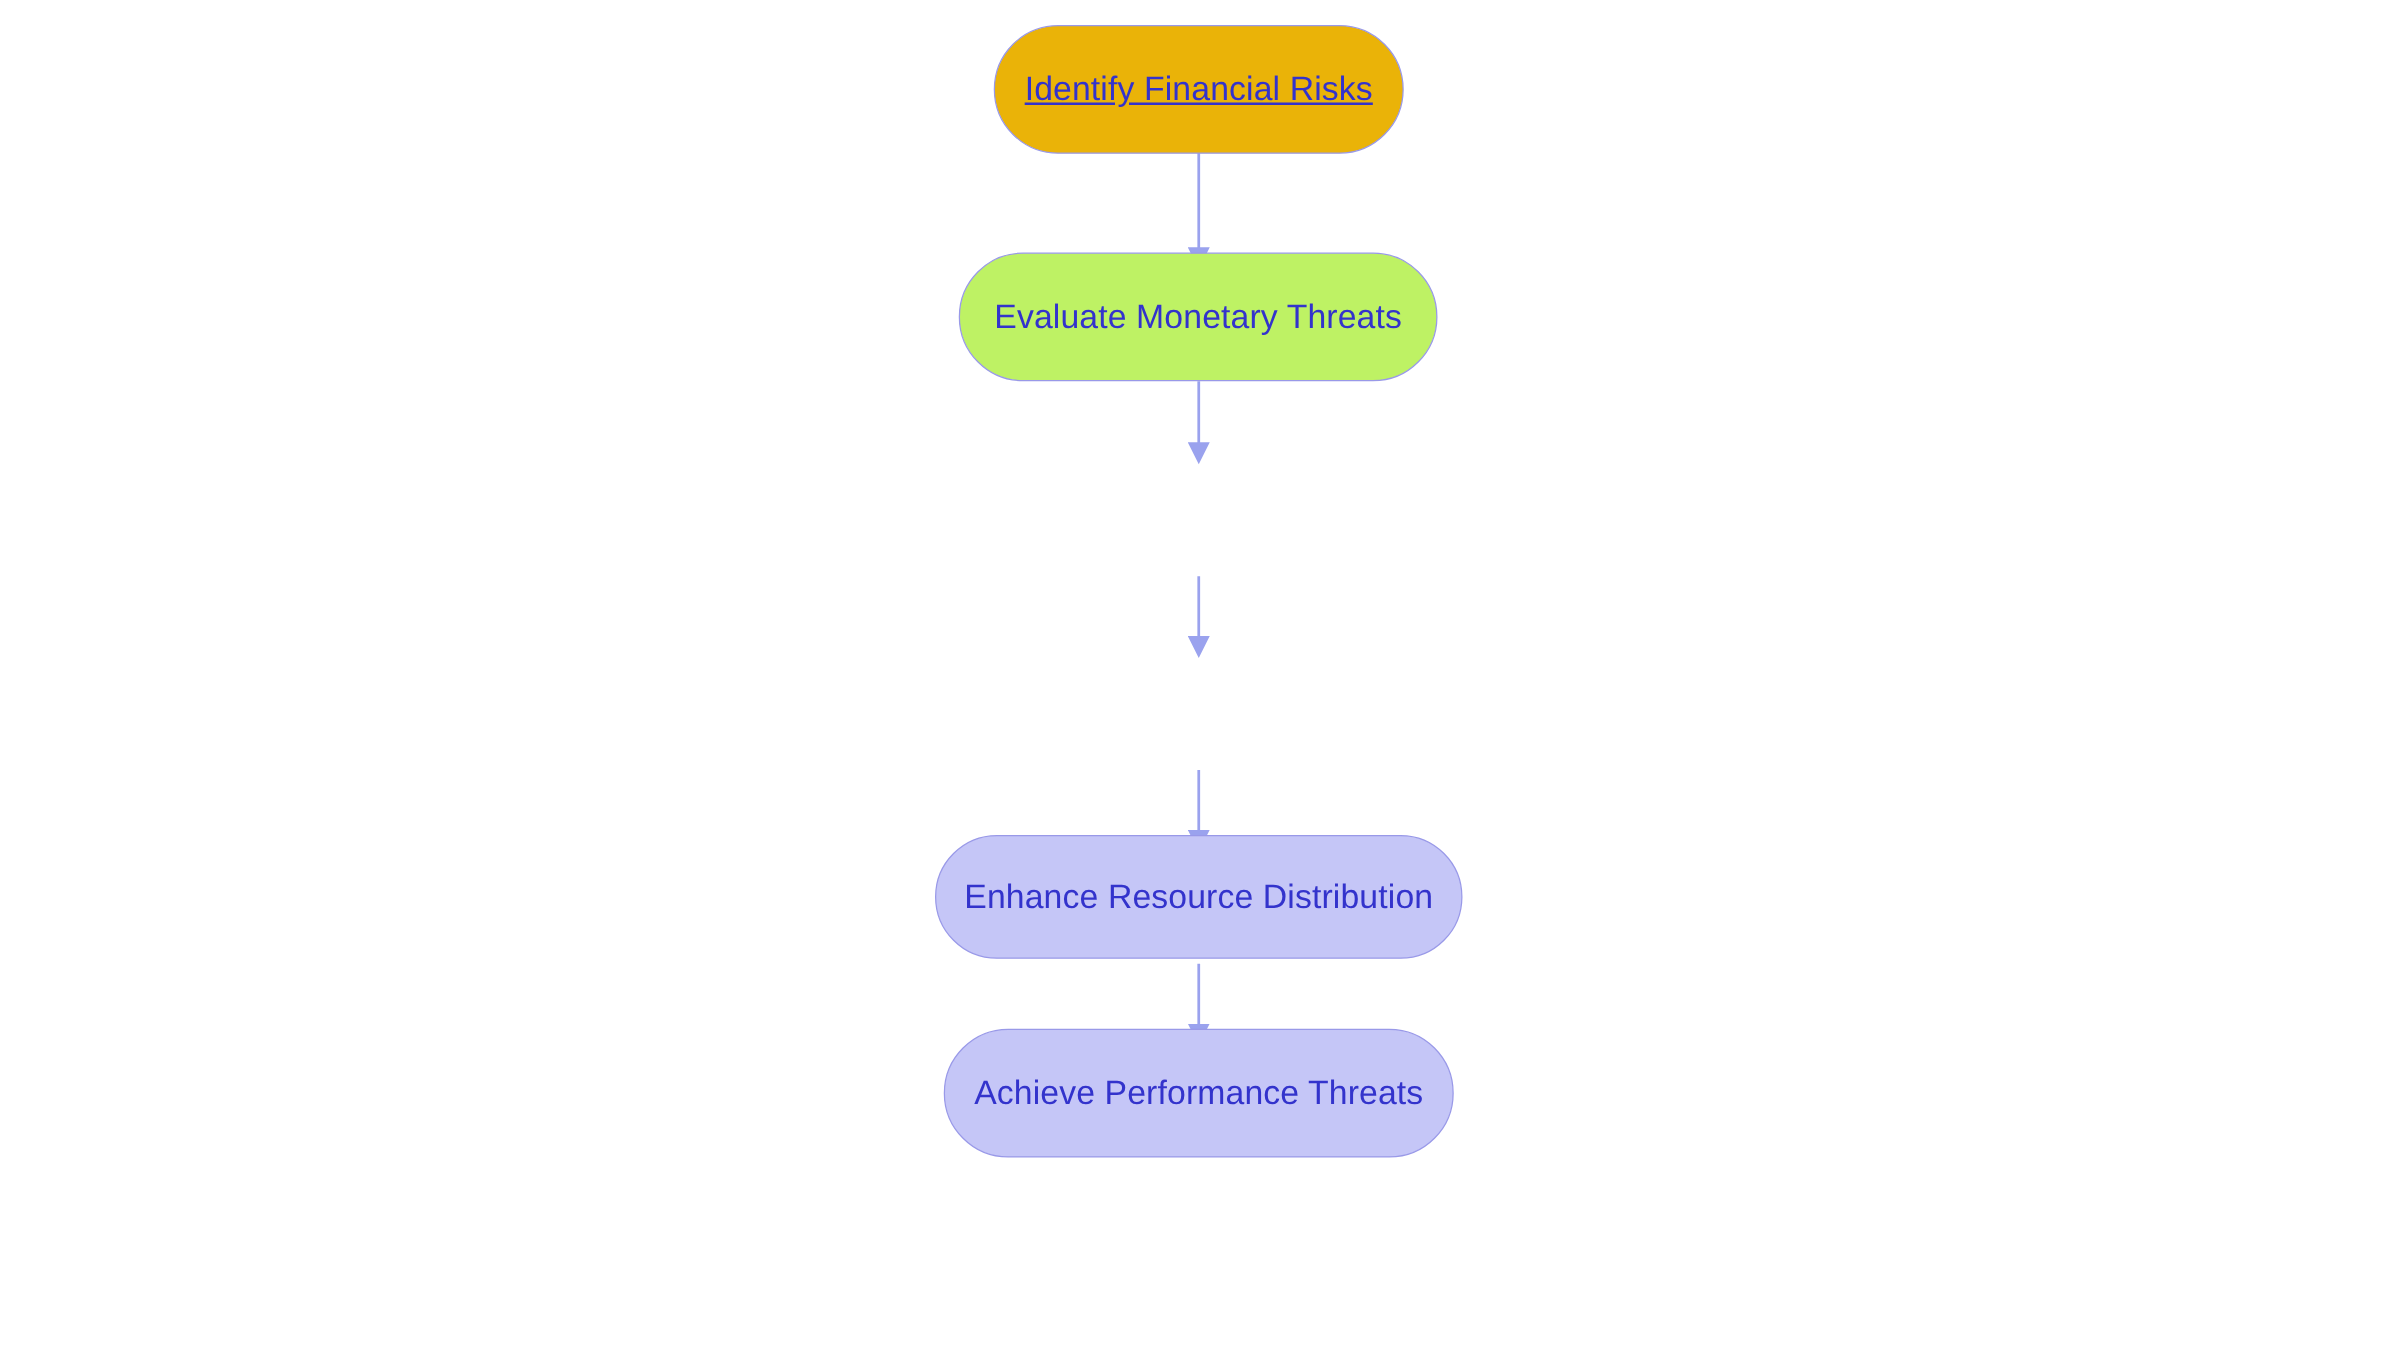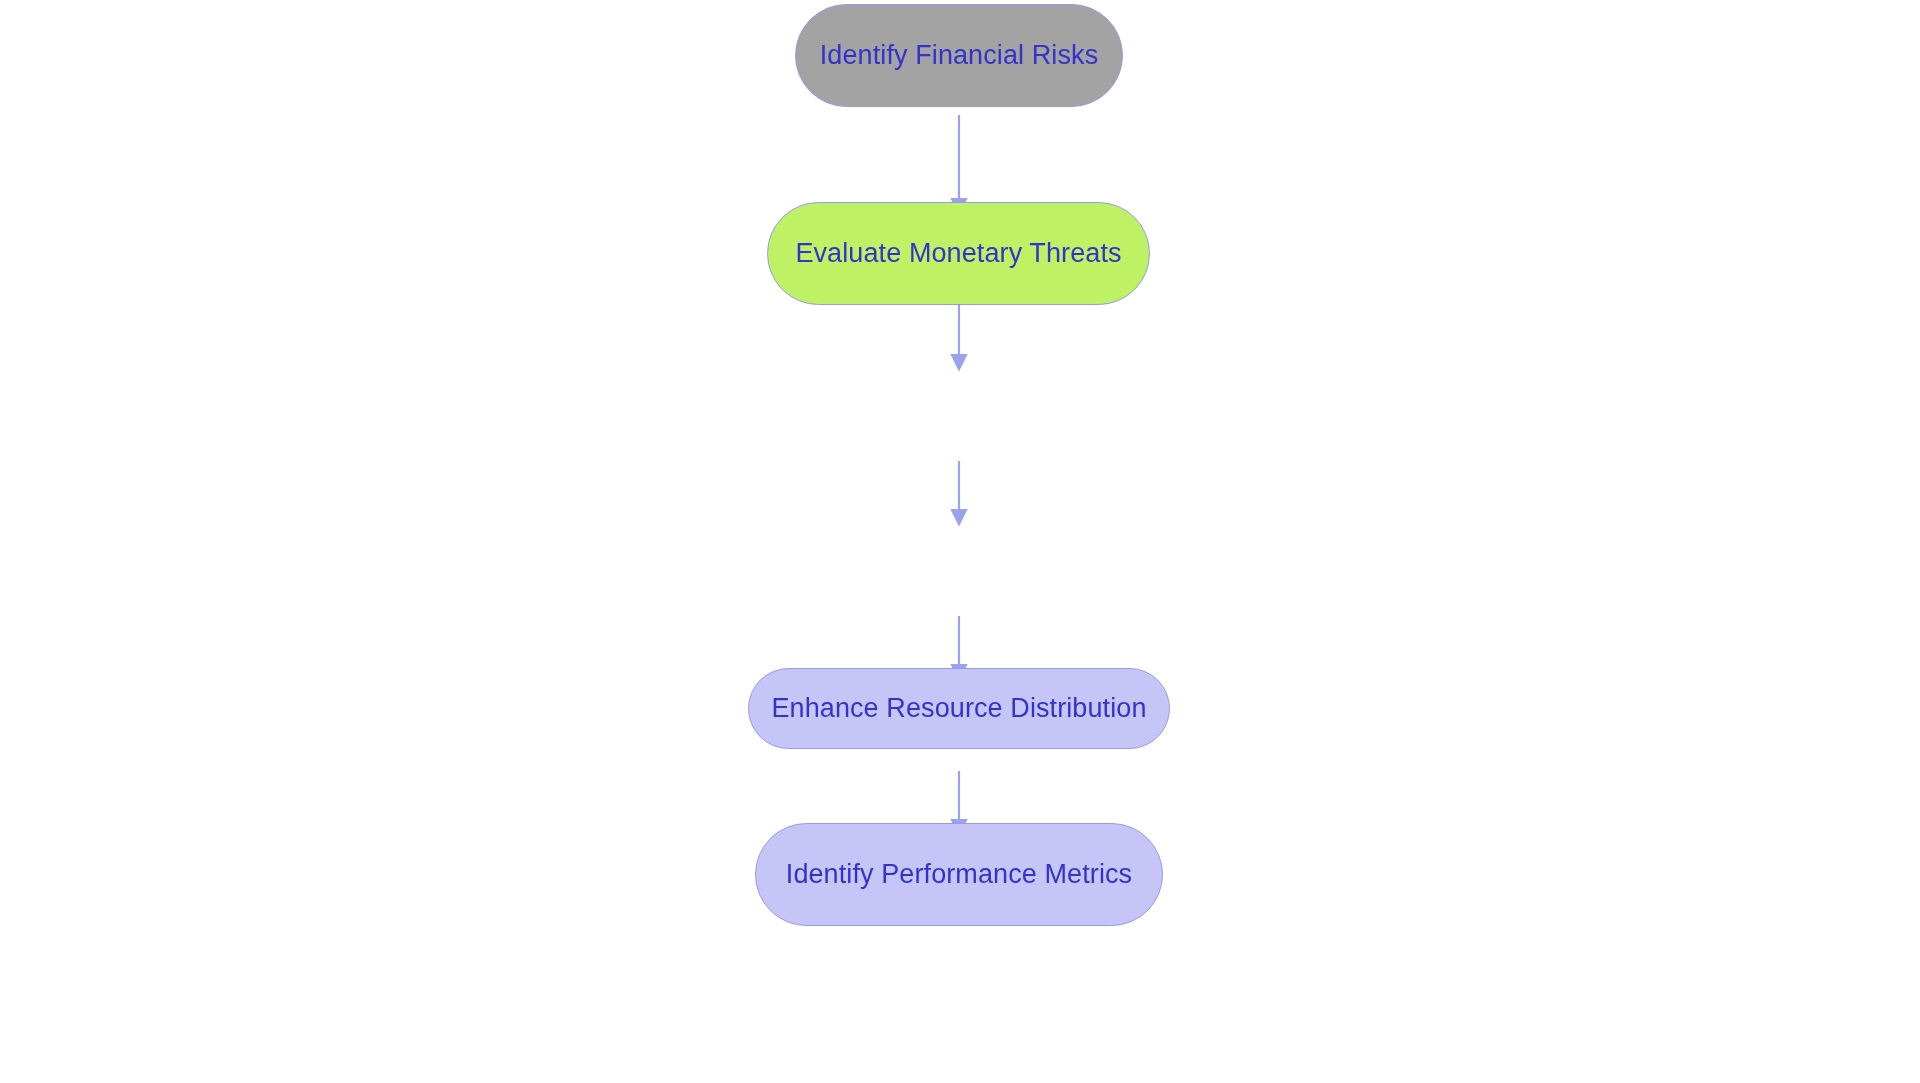--- a/index.html
+++ b/index.html
@@ -82,27 +82,27 @@
     <g id="connector-group">
         <line x1="959" y1="115" x2="959" y2="200" stroke="#9aa2ee" stroke-width="2.2" marker-end="url(#arrowhead)"></line>
         <line x1="959" y1="305" x2="959" y2="356" stroke="#9aa2ee" stroke-width="2.2" marker-end="url(#arrowhead)"></line>
         <line x1="959" y1="461" x2="959" y2="511" stroke="#9aa2ee" stroke-width="2.2" marker-end="url(#arrowhead)"></line>
         <line x1="959" y1="616" x2="959" y2="666" stroke="#9aa2ee" stroke-width="2.2" marker-end="url(#arrowhead)"></line>
         <line x1="959" y1="771" x2="959" y2="821" stroke="#9aa2ee" stroke-width="2.2" marker-end="url(#arrowhead)"></line>
       </g>
   </svg>
 
   <div class="node-column" id="node-column">
-      <div class="node" style="left: 795px; top: 4px; width: 328px; height: 103px; background: #a3a3a3; border-color: rgb(153, 153, 232); border-radius: 51.5px;">
+      <div class="node" style="left: 795px; top: 20px; width: 328px; height: 103px; background: #eab308; border-color: rgb(153, 153, 232); border-radius: 51.5px; text-decoration: underline;">
         <span class="node-label" style="color: rgb(51, 51, 204);">Identify Financial Risks</span>
       </div>
       <div class="node" style="left: 767px; top: 202px; width: 383px; height: 103px; background: #bef264; border-color: rgb(153, 153, 232); border-radius: 51.5px;">
         <span class="node-label" style="color: rgb(51, 51, 204);">Evaluate Monetary Threats</span>
       </div>
-      <div class="node" style="left: 748px; top: 668px; width: 422px; height: 81px; background: rgb(197, 198, 247); border-color: rgb(153, 153, 232); border-radius: 51.5px;">
+      <div class="node" style="left: 748px; top: 668px; width: 422px; height: 99px; background: rgb(197, 198, 247); border-color: rgb(153, 153, 232); border-radius: 51.5px;">
         <span class="node-label" style="color: rgb(51, 51, 204);">Enhance Resource Distribution</span>
       </div>
       <div class="node" style="left: 755px; top: 823px; width: 408px; height: 103px; background: rgb(197, 198, 247); border-color: rgb(153, 153, 232); border-radius: 51.5px;">
-        <span class="node-label" style="color: rgb(51, 51, 204);">Identify Performance Metrics</span>
+        <span class="node-label" style="color: rgb(51, 51, 204);">Achieve Performance Threats</span>
       </div>
     </div>
 
 </div>
 
 </body></html>

